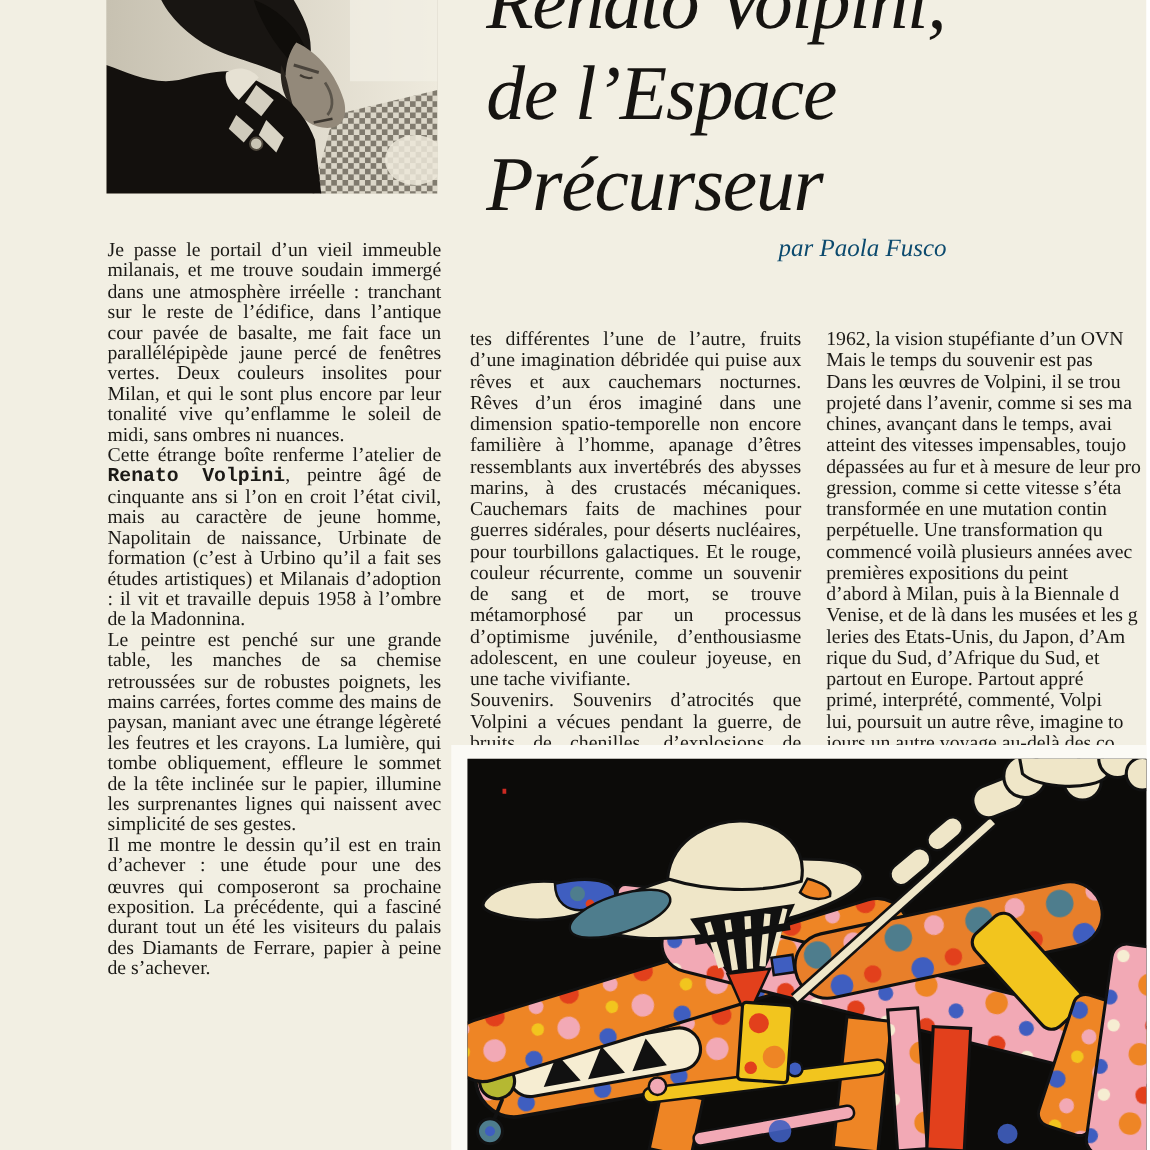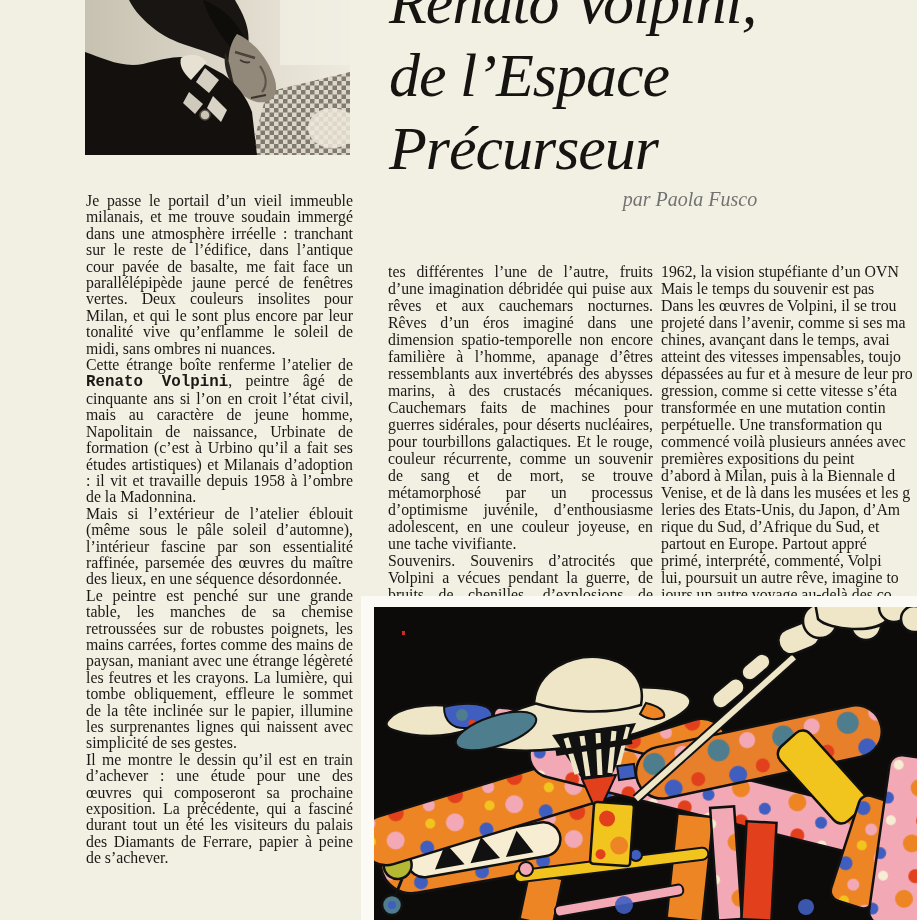--- a/index.html
+++ b/index.html
@@ -13,27 +13,27 @@
   #photo{position:absolute;left:85px;top:0;width:265px;height:155px;overflow:hidden;background:#d8d3c5;}
   #photo svg{display:block;}
   
   #title{
     position:absolute;left:389px;top:-34px;width:530px;
     font-style:italic;font-size:62px;line-height:73px;color:#161411;
     letter-spacing:-1px;white-space:nowrap;
   }
   #byline{
     position:absolute;left:560px;top:188px;width:260px;text-align:center;
-    font-style:italic;font-size:20px;color:#737373;
+    font-style:italic;font-size:20px;color:#0c4a6e;
   }
   
   .col{position:absolute;text-align:justify;font-size:15.8px;margin-top:26px;}
   .col p{margin:0;padding:0;}
   #col1{left:86px;top:167px;width:267px;line-height:16.4px;}
-  #col2{left:388px;top:237px;width:265px;line-height:17px;}
+  #col2{left:376px;top:237px;width:265px;line-height:17px;}
   #col3{left:661px;top:237px;width:300px;line-height:17px;text-align:left;}
   #col3 .l{white-space:nowrap;}
   .boldname{font-weight:bold;font-family:Liberation Mono, monospace;}
   
   #artframe{position:absolute;left:361px;top:596px;width:559px;height:324px;background:#fbfaf5;}
   #artwork{position:absolute;left:13px;top:11px;width:546px;height:313px;background:#0c0b09;overflow:hidden;}
   #artwork svg{display:block;}
 </style>
 </head>
 <body>
@@ -83,21 +83,20 @@
   <div id="title">
     <div>Renato Volpini,</div>
     <div>de l’Espace</div>
     <div>Précurseur</div>
   </div>
   <div id="byline">par Paola Fusco</div>
 
   <div id="col1" class="col">
     <p>Je passe le portail d’un vieil immeuble milanais, et me trouve soudain immergé dans une atmosphère irréelle : tranchant sur le reste de l’édifice, dans l’antique cour pavée de basalte, me fait face un parallélépipède jaune percé de fenêtres vertes. Deux couleurs insolites pour Milan, et qui le sont plus encore par leur tonalité vive qu’enflamme le soleil de midi, sans ombres ni nuances.</p>
     <p><span>Cette étrange boîte renferme l’atelier de </span><span class="boldname">Renato Volpini</span><span>, peintre âgé de cinquante ans si l’on en croit l’état civil, mais au caractère de jeune homme, Napolitain de naissance, Urbinate de formation (c’est à Urbino qu’il a fait ses études artistiques) et Milanais d’adoption : il vit et travaille depuis 1958 à l’ombre de la Madonnina.</span></p>
-    <p>Mais si l’extérieur de l’atelier éblouit (même sous le pâle soleil d’automne), l’intérieur fascine par son essentialité raffinée, parsemée des œuvres du maître des lieux, en une séquence désordonnée.</p>
     <p>Le peintre est penché sur une grande table, les manches de sa chemise retroussées sur de robustes poignets, les mains carrées, fortes comme des mains de paysan, maniant avec une étrange légèreté les feutres et les crayons. La lumière, qui tombe obliquement, effleure le sommet de la tête inclinée sur le papier, illumine les surprenantes lignes qui naissent avec simplicité de ses gestes.</p>
     <p>Il me montre le dessin qu’il est en train d’achever : une étude pour une des œuvres qui composeront sa prochaine exposition. La précédente, qui a fasciné durant tout un été les visiteurs du palais des Diamants de Ferrare, papier à peine de s’achever.</p>
   </div>
 
   <div id="col2" class="col">
     <p>tes différentes l’une de l’autre, fruits d’une imagination débridée qui puise aux rêves et aux cauchemars nocturnes. Rêves d’un éros imaginé dans une dimension spatio-temporelle non encore familière à l’homme, apanage d’êtres ressemblants aux invertébrés des abysses marins, à des crustacés mécaniques. Cauchemars faits de machines pour guerres sidérales, pour déserts nucléaires, pour tourbillons galactiques. Et le rouge, couleur récurrente, comme un souvenir de sang et de mort, se trouve métamorphosé par un processus d’optimisme juvénile, d’enthousiasme adolescent, en une couleur joyeuse, en une tache vivifiante.</p>
     <p>Souvenirs. Souvenirs d’atrocités que Volpini a vécues pendant la guerre, de bruits de chenilles, d’explosions de bombes ; souvenirs de nuits stellaires qu’éclaira, dans le silence obscur de Panarea en</p>
   </div>
 
   <div id="col3" class="col">

